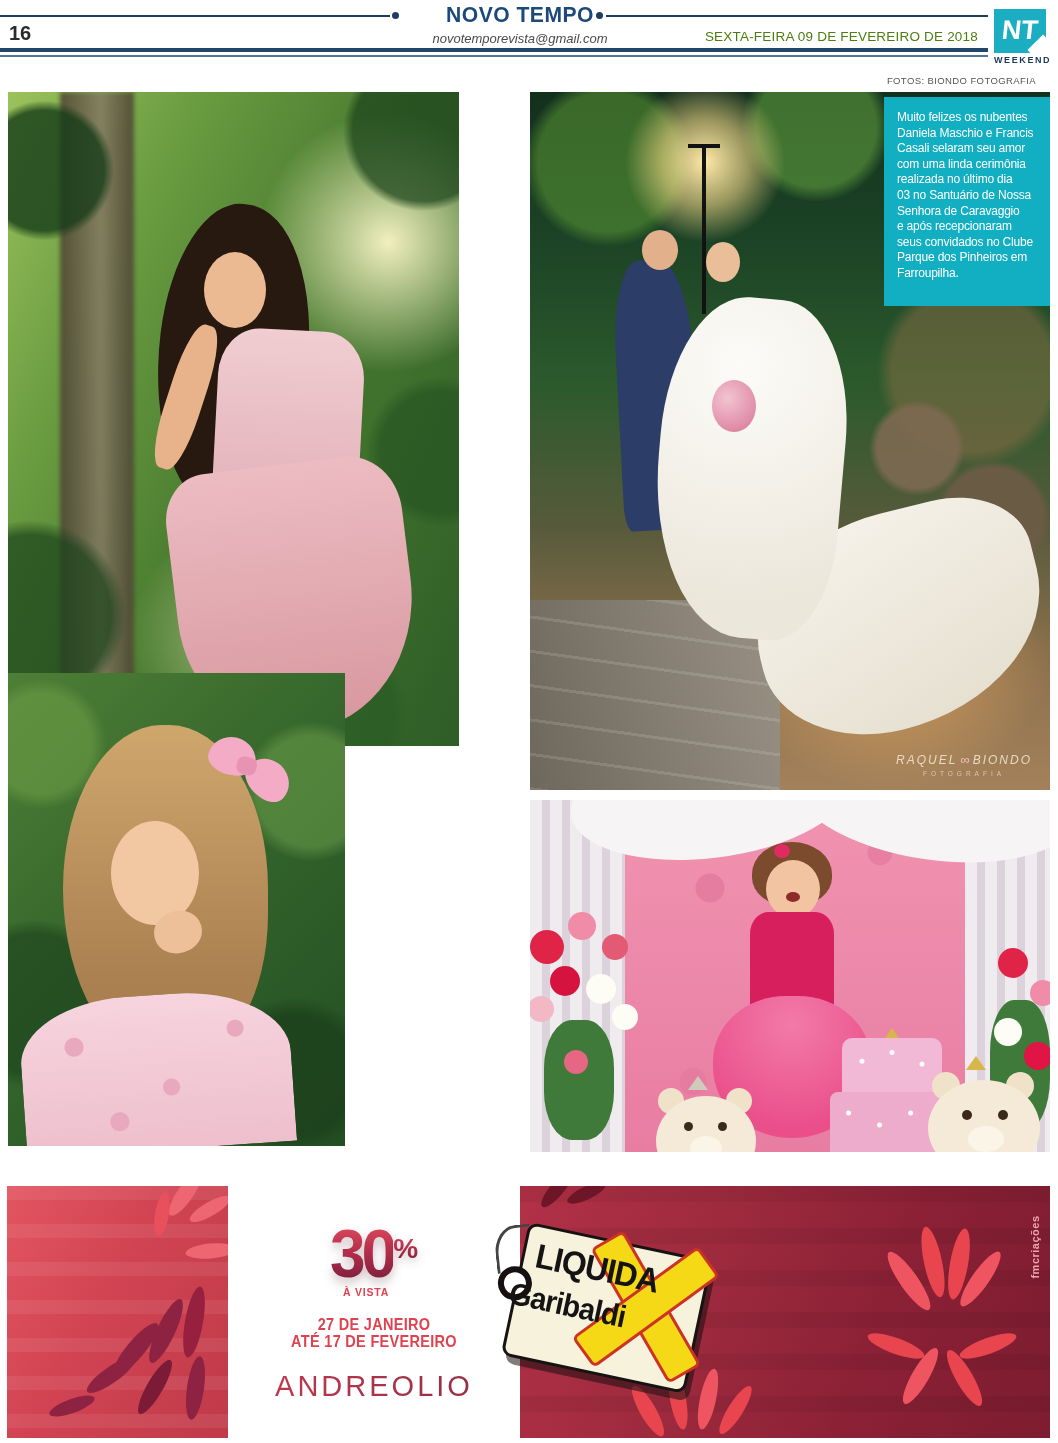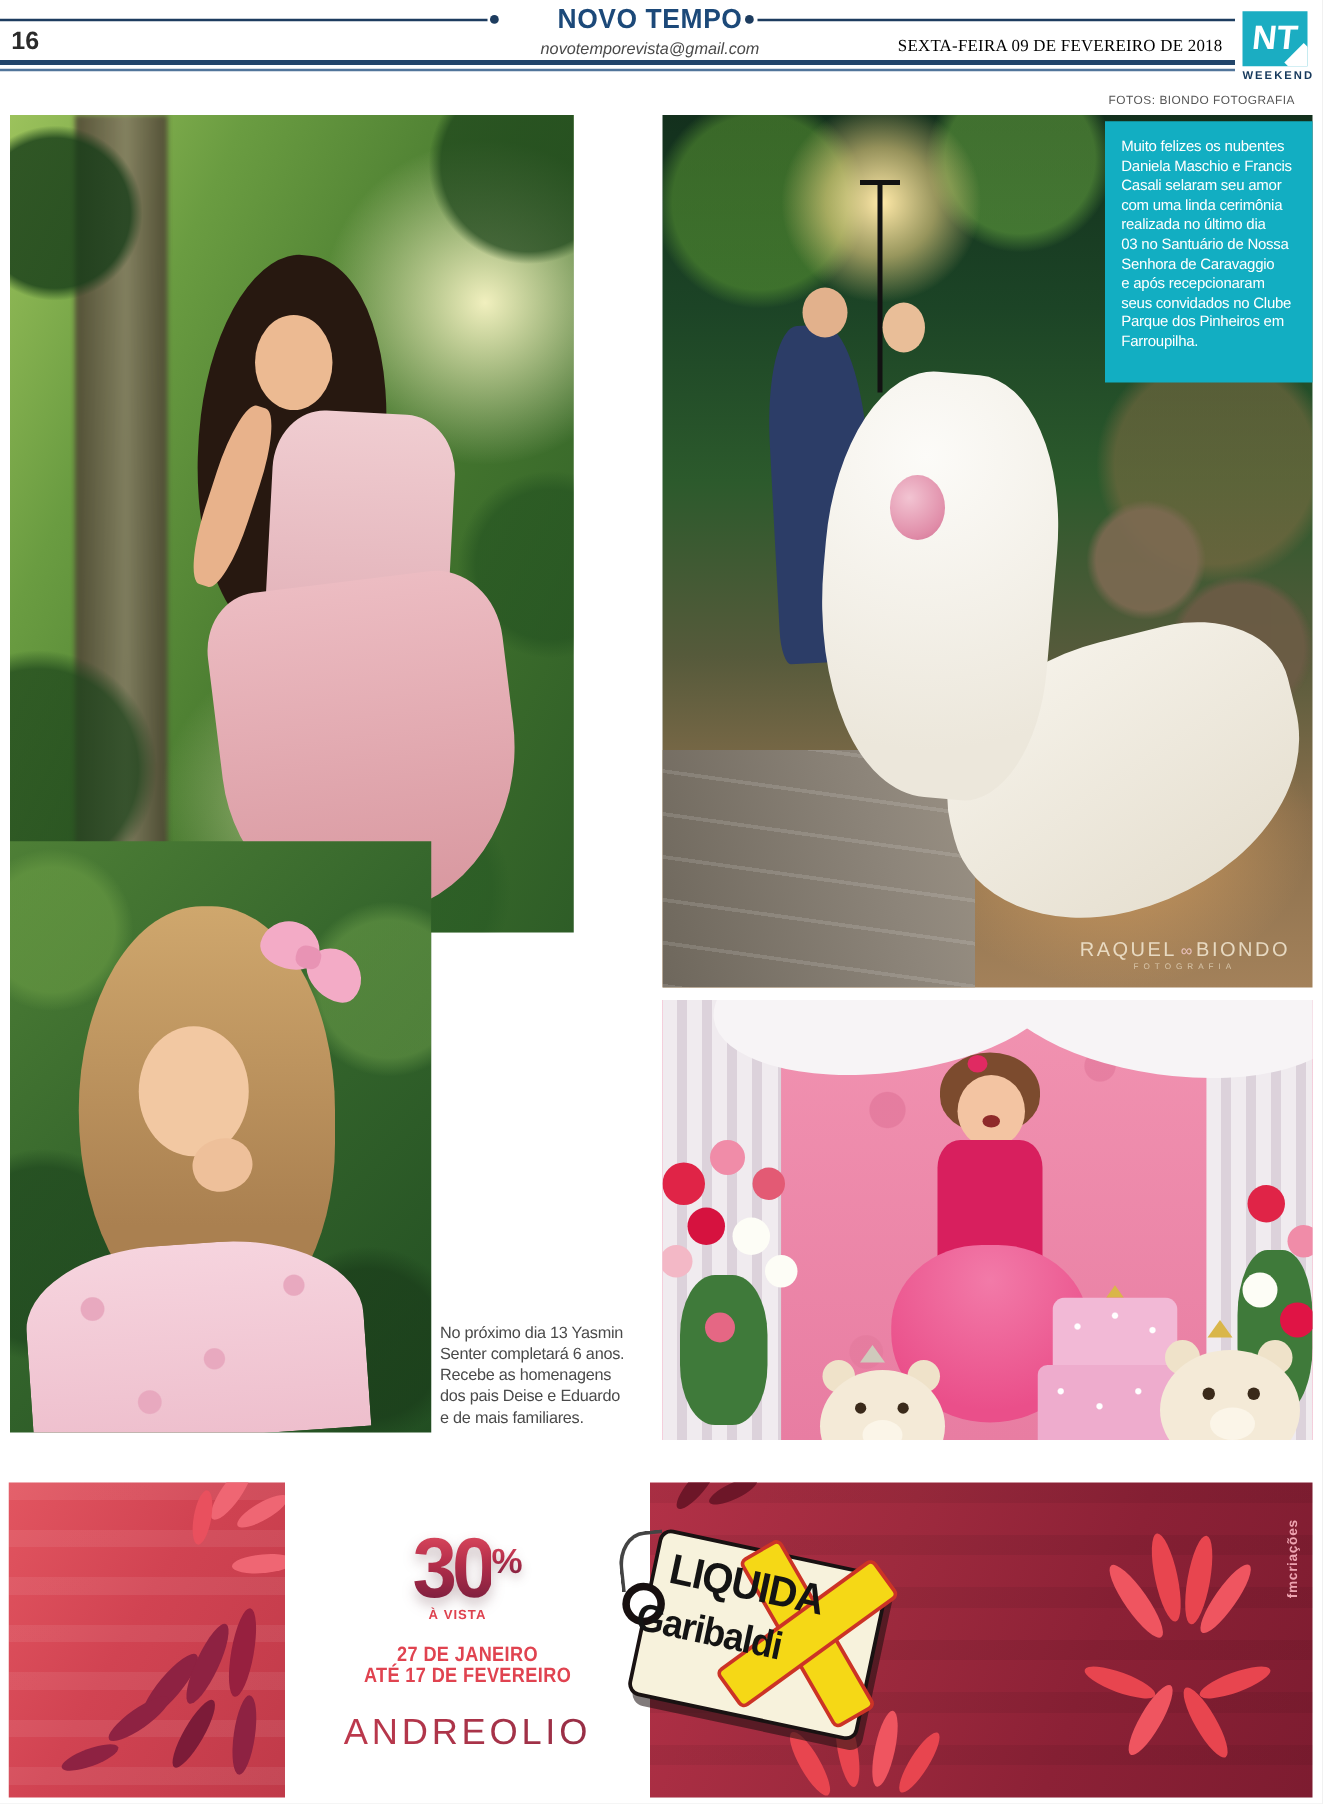--- a/index.html
+++ b/index.html
@@ -9,21 +9,21 @@
   
   .page-num{position:absolute;left:9px;top:22px;font-size:20px;font-weight:bold;color:#2b2b2b;}
   .mast-line{position:absolute;top:15px;height:2px;background:#1d3c5f;}
   .mast-line.left{left:0;width:390px;}
   .mast-line.right{left:606px;width:382px;}
   .mast-bullet{position:absolute;top:12px;width:7px;height:7px;border-radius:50%;background:#1d3c5f;}
   .mast-title{position:absolute;left:0;width:1040px;top:2px;text-align:center;
               font-size:22px;font-weight:bold;color:#1c4979;letter-spacing:.5px;transform:scaleX(.96);}
   .mast-email{position:absolute;left:0;width:1040px;top:31px;text-align:center;
               font-style:italic;font-size:13px;color:#4a4a4a;}
-  .mast-date{position:absolute;right:80px;top:29px;font-size:13.5px;color:#000000;letter-spacing:.2px;font-family:Liberation Serif, serif;}
+  .mast-date{position:absolute;right:80px;top:29px;font-size:13.5px;color:#4d7c0f;letter-spacing:.2px;}
   .mast-rules{position:absolute;left:0;top:48px;width:988px;}
   .mast-rules .r1{height:4px;background:#22456a;}
   .mast-rules .r2{margin-top:3px;height:2px;background:#51759a;}
 
   .nt-logo{position:absolute;left:994px;top:9px;width:52px;text-align:center;}
   .nt-square{position:relative;width:52px;height:44px;background:#1badc2;overflow:hidden;}
   .nt-square .nt-txt{position:absolute;left:0;width:100%;top:6px;color:#fff;font-weight:bold;
                      font-size:27px;line-height:30px;transform:skewX(-6deg);}
   .nt-square::after{content:"";position:absolute;right:-8px;bottom:-8px;width:22px;height:22px;
                     background:#fff;transform:rotate(45deg);}
@@ -90,21 +90,21 @@
   .p2-groom-head{left:112px;top:138px;width:36px;height:40px;background:#e2b18c;border-radius:50%;}
   .p2-bride-head{left:176px;top:150px;width:34px;height:40px;background:#e9be98;border-radius:50%;}
   .p2-bride-dress{left:128px;top:206px;width:185px;height:340px;transform:rotate(5deg);
     background:radial-gradient(circle at 40% 20%,#fcfbf8,#ece7db 80%);border-radius:42% 40% 32% 52%;}
   .p2-train{left:225px;top:420px;width:290px;height:215px;transform:rotate(-14deg);
     background:linear-gradient(160deg,#f7f4ec,#e4ddcd);border-radius:52% 30% 58% 42%;}
   .p2-bouquet{left:182px;top:288px;width:44px;height:52px;border-radius:50%;
     background:radial-gradient(circle at 35% 35%,#f2c4d2,#e08ca8 70%,#cf6f92);}
   .p2-watermark{position:absolute;right:18px;bottom:10px;text-align:center;
     color:rgba(243,233,212,.85);line-height:13px;}
-  .p2-watermark .wm1{font-size:16px;letter-spacing:2px;}
+  .p2-watermark .wm1{font-size:12px;letter-spacing:2px;font-style:italic;}
   .p2-watermark .rings{font-size:13px;color:rgba(240,200,200,.9);padding:0 3px;}
   .p2-watermark .wm2{font-size:6.5px;letter-spacing:4px;color:rgba(243,233,212,.65);}
 
   
   .wedding-note{position:absolute;left:884px;top:97px;width:166px;height:209px;box-sizing:border-box;
     background:#12aec2;color:#fff;font-size:12px;line-height:15.6px;letter-spacing:-.2px;
     padding:13px 8px 0 13px;white-space:pre;}
 
   
   .photo-girl-bow{left:8px;top:673px;width:337px;height:473px;
@@ -361,25 +361,20 @@
     <div class="abs bear-ear" style="left:476px;top:272px;width:28px;height:28px;"></div>
     <div class="abs bear-head" style="left:398px;top:280px;width:112px;height:96px;"></div>
     <div class="abs" style="left:436px;top:256px;">
         <div class="crown"></div>
       </div>
     <div class="abs bear-eye" style="left:432px;top:310px;width:10px;height:10px;"></div>
     <div class="abs bear-eye" style="left:468px;top:310px;width:10px;height:10px;"></div>
     <div class="abs bear-muzzle" style="left:438px;top:326px;width:36px;height:26px;"></div>
   </div>
 
-  <div class="cap-yasmin">No próximo dia 13 Yasmin
-Senter completará 6 anos.
-Recebe as homenagens
-dos pais Deise e Eduardo
-e de mais familiares.</div>
 
   <div class="ad">
 
     <div class="ad-left">
       <div class="petal" style="left:170px;top:-18px;width:16px;height:52px;background:#ef6673;transform:rotate(35deg);"></div>
       <div class="petal" style="left:196px;top:0px;width:14px;height:46px;background:#ef6673;transform:rotate(60deg);"></div>
       <div class="petal" style="left:148px;top:6px;width:14px;height:44px;background:#e9505e;transform:rotate(10deg);"></div>
       <div class="petal" style="left:196px;top:40px;width:15px;height:50px;background:#ef6673;transform:rotate(85deg);"></div>
       <div class="petal" style="left:120px;top:130px;width:18px;height:66px;background:#8e2242;transform:rotate(40deg);"></div>
       <div class="petal" style="left:150px;top:110px;width:18px;height:70px;background:#8e2242;transform:rotate(25deg);"></div>

